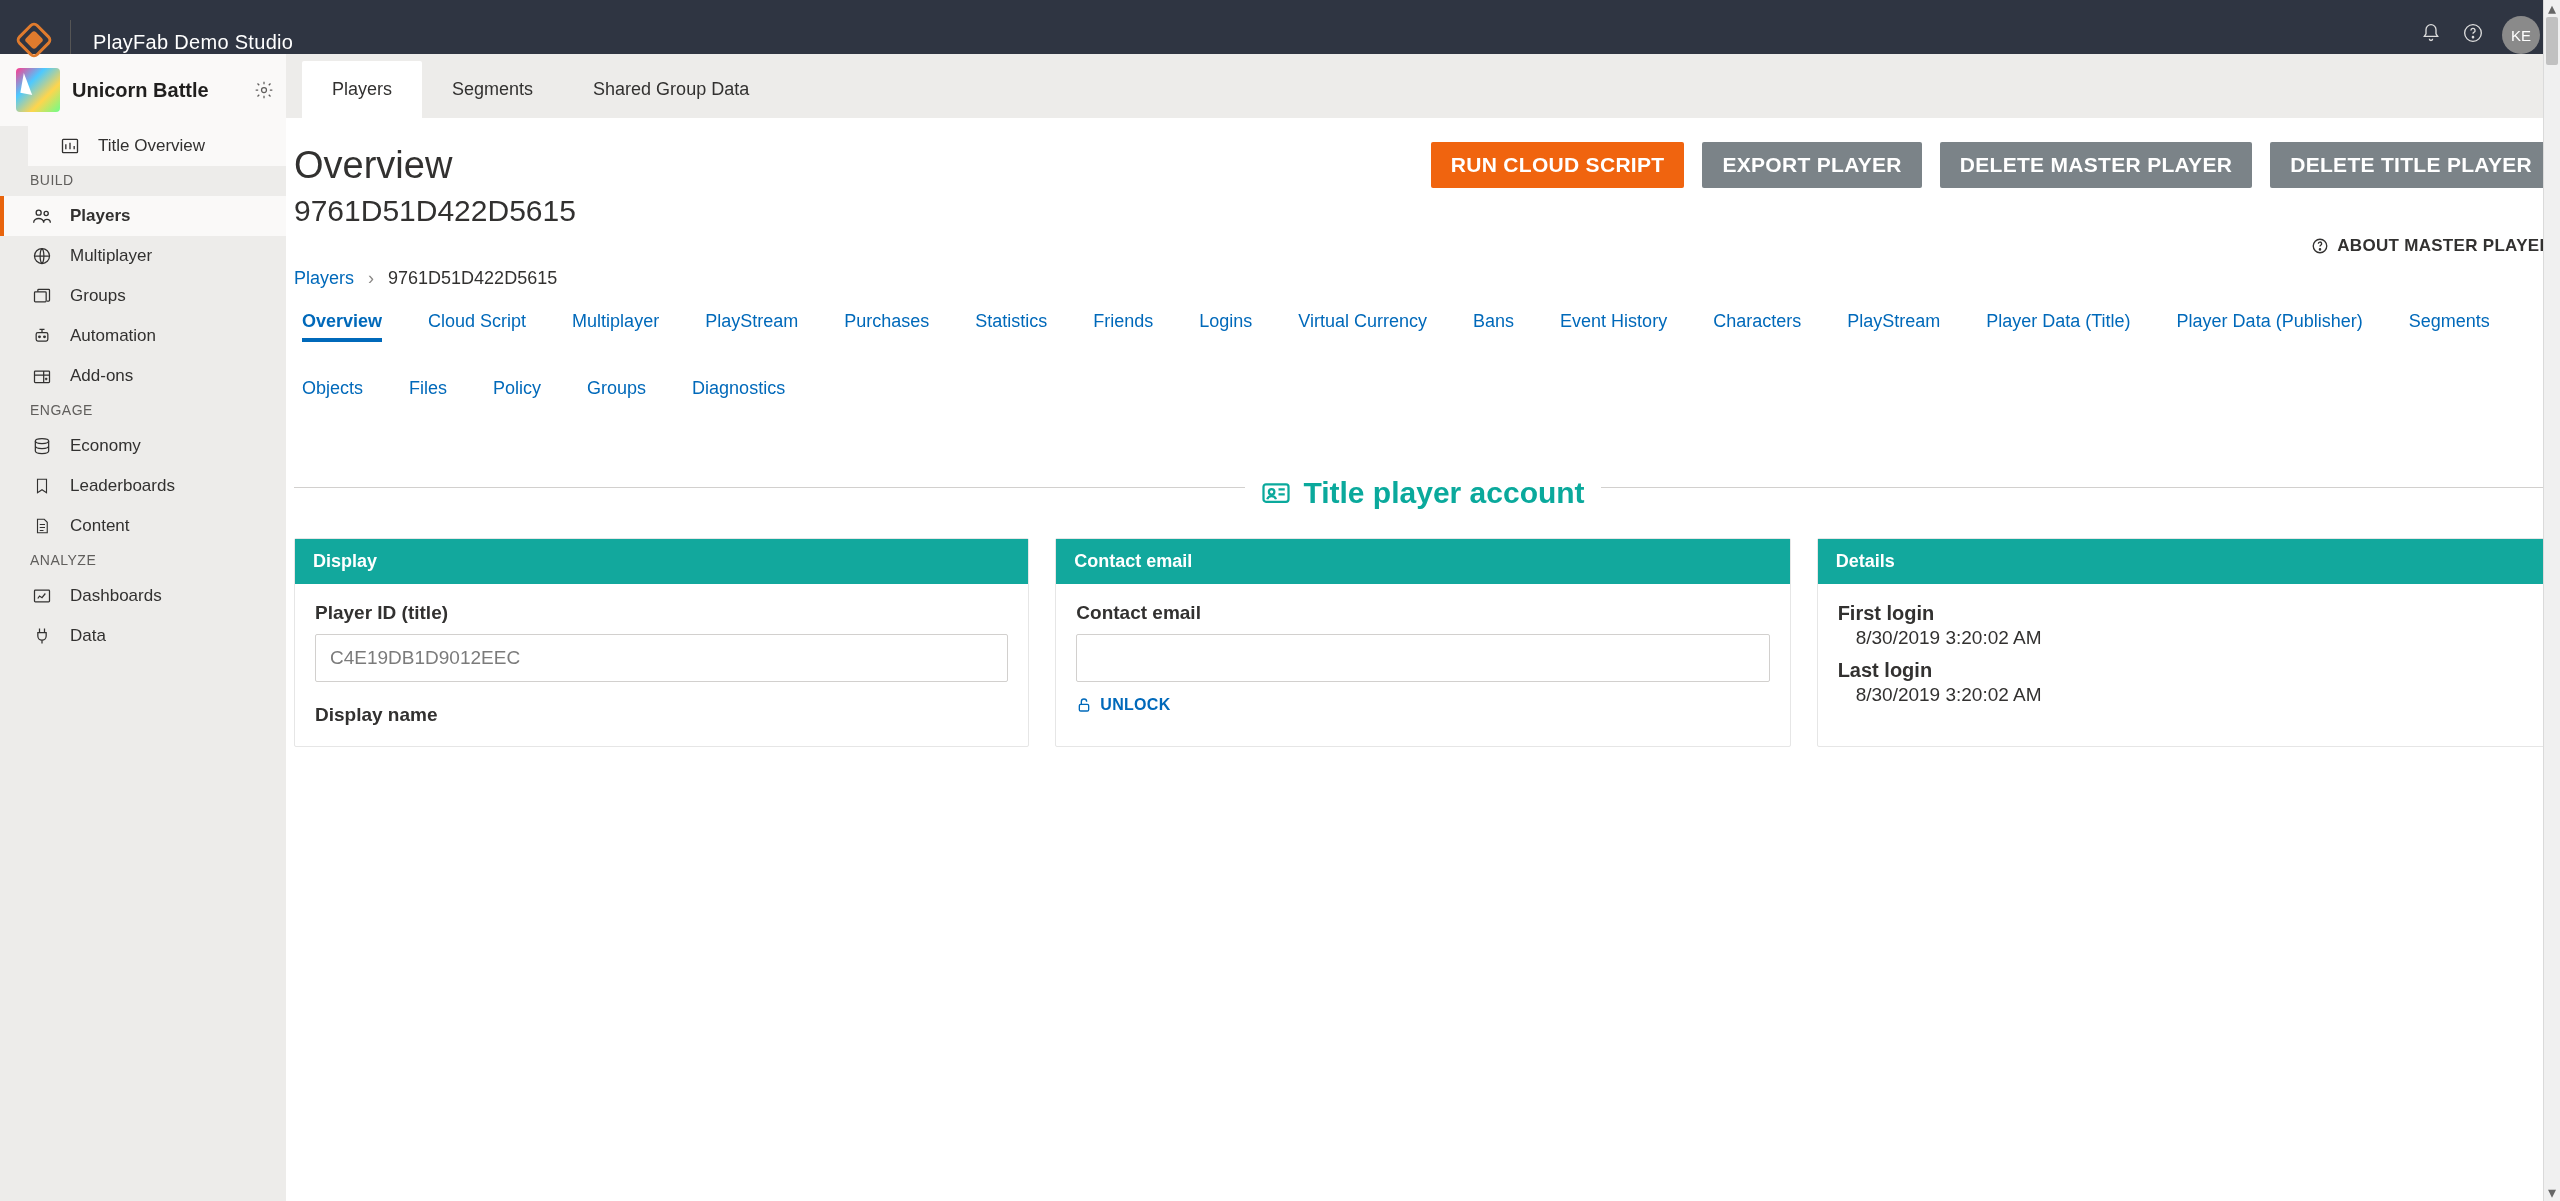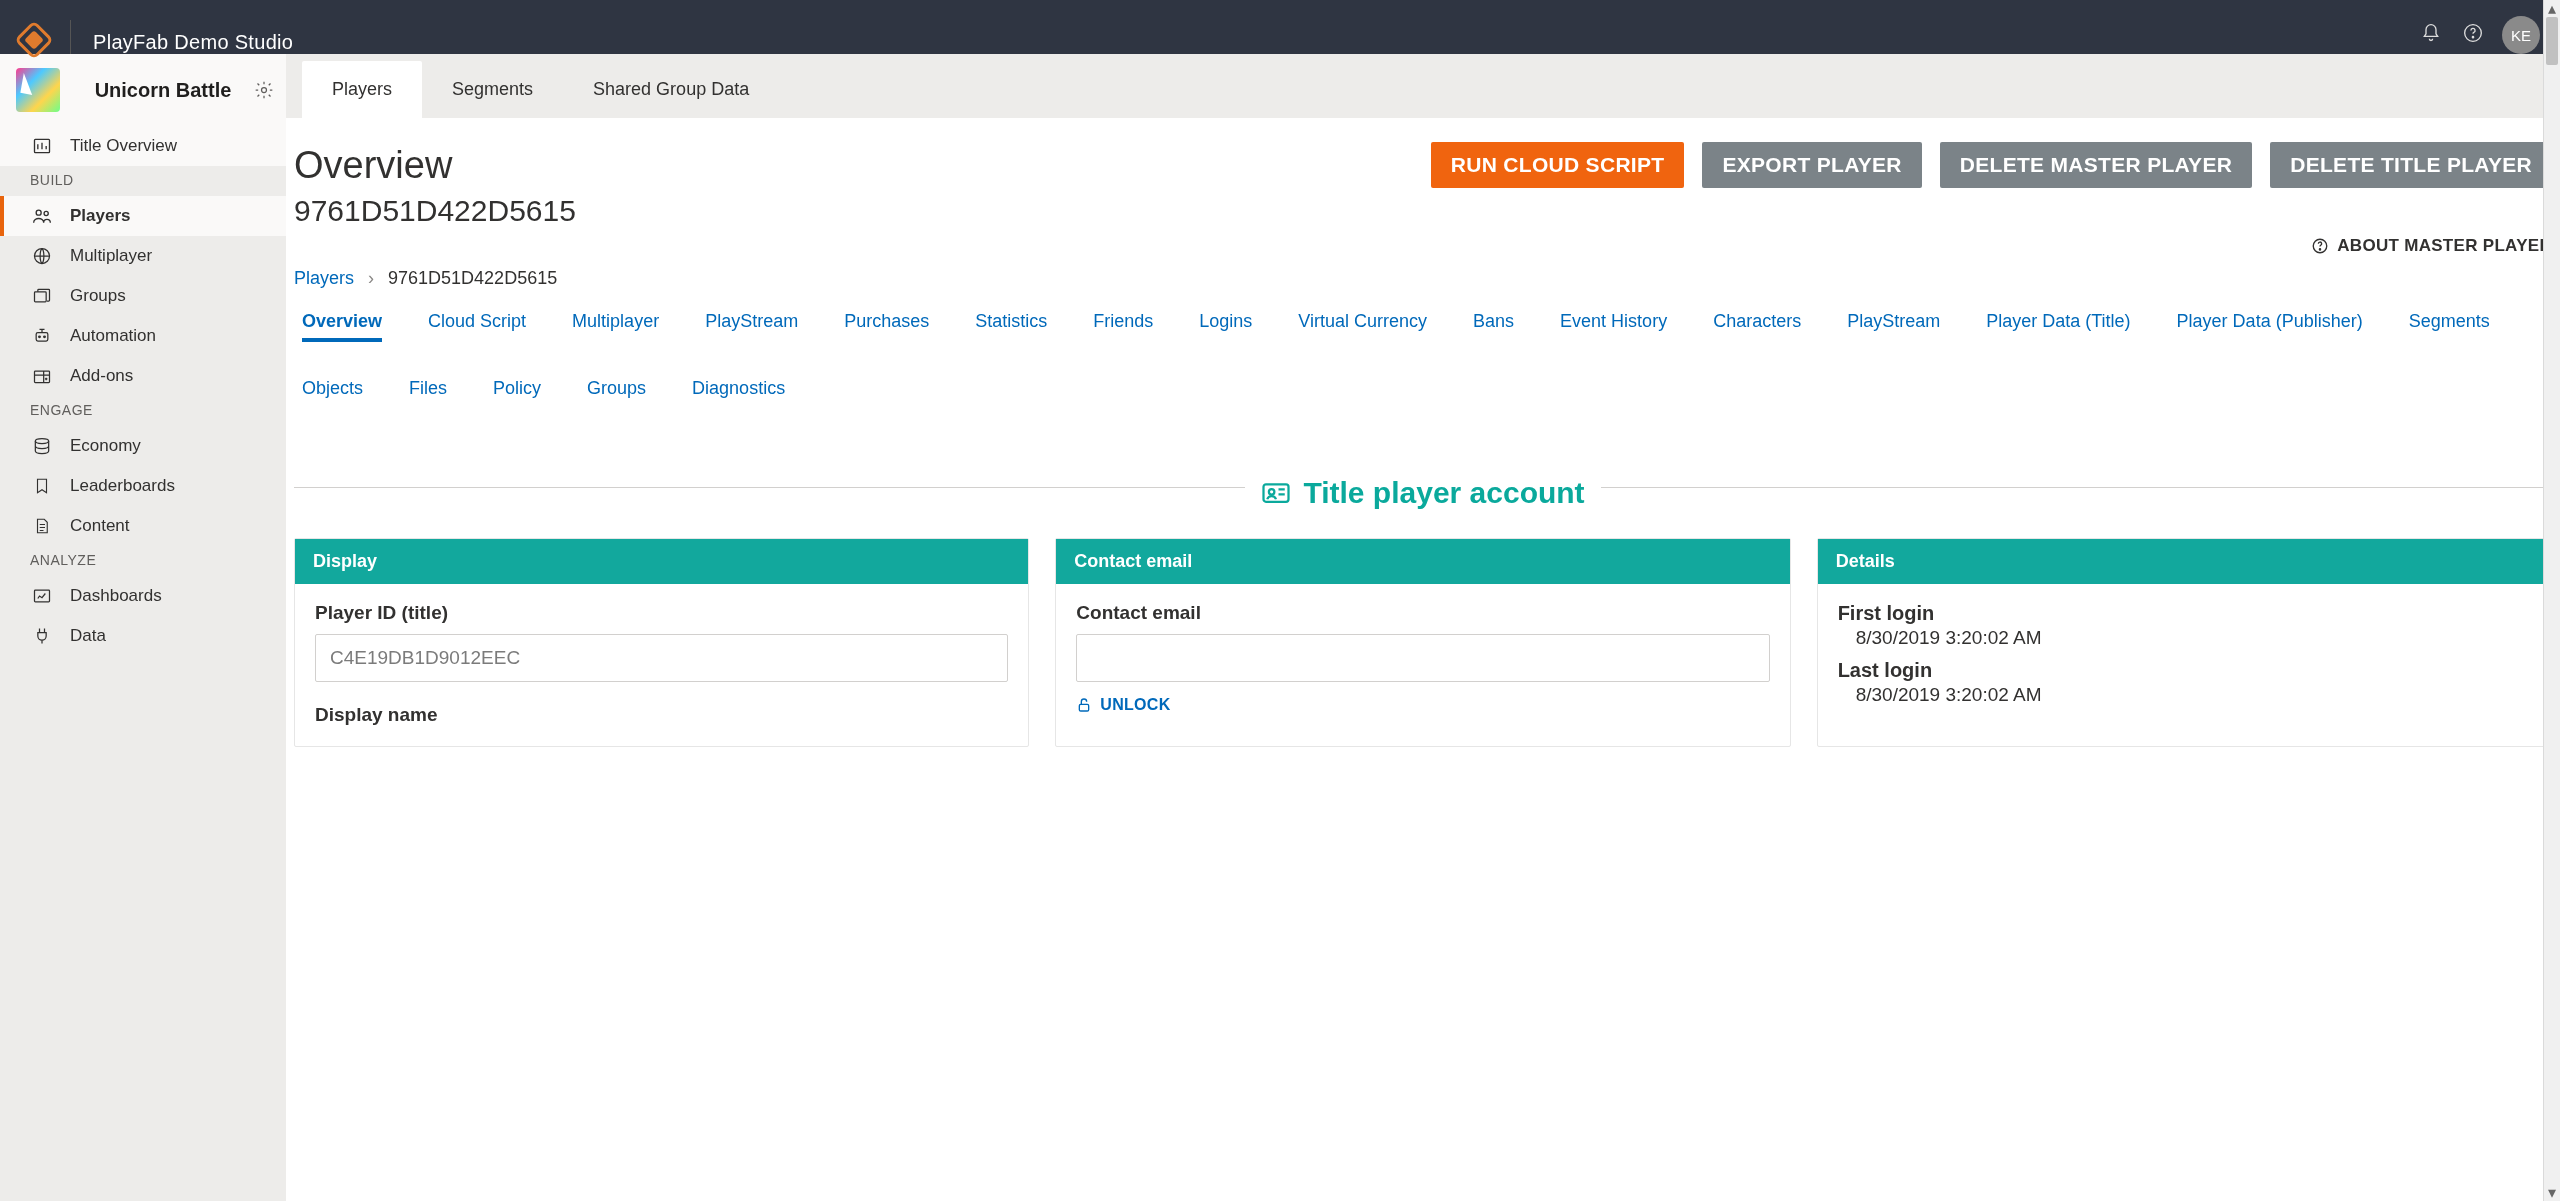--- a/index.html
+++ b/index.html
@@ -14,32 +14,32 @@
 .topbar-title { font-size: 20px; font-weight: 400; letter-spacing: 0.3px; }
 .topbar-spacer { flex: 1; }
 .topbar-icon { width: 42px; height: 42px; display:flex; align-items:center; justify-content:center; cursor:pointer; color:#ddd; }
 .topbar-avatar { width:38px; height:38px; border-radius:50%; background:#8a8a8a; color:#fff; display:flex; align-items:center; justify-content:center; font-size:15px; margin-left:8px; cursor:pointer;}
 
 
 .shell { flex:1; display:flex; min-height:0; }
 
 
 .sidebar { width: 286px; background:#edecea; display:flex; flex-direction:column; overflow-y:auto;}
-.sidebar-header { display:flex; align-items:center; padding: 14px 12px 14px 16px; background:#faf9f8;text-align:center;}
+.sidebar-header { display:flex; align-items:center; padding: 14px 12px 14px 16px; background:#faf9f8;}
 .sidebar-game-icon { width:44px; height:44px; border-radius:4px; background:linear-gradient(135deg,#ff3b8d,#4dc9ff,#ffd54d,#6dff8a); margin-right:12px; position:relative;}
 .sidebar-game-icon::after{content:"";position:absolute;top:6px;left:6px;width:0;height:0;border-left:0 solid transparent;border-right:12px solid transparent;border-bottom:20px solid #fff;transform:rotate(10deg);} 
 .sidebar-game-title { font-size:20px; font-weight:600; flex:1; color:#201f1e;}
 .sidebar-gear { color:#605e5c; cursor:pointer; }
 
 .sidebar-item, .sidebar-section { display:flex; align-items:center; padding: 10px 16px 10px 30px; font-size:17px; color:#323130; cursor:pointer; }
 .sidebar-item .sb-icon{ width:24px; margin-right:16px; color:#323130; display:flex; justify-content:center;}
 .sidebar-section { font-size:14px; color:#605e5c; letter-spacing:0.5px; padding-top:6px; padding-bottom:8px; cursor:default;}
 .sidebar-item.active { background:#faf9f8; font-weight:600; position:relative;}
 .sidebar-item.active::before{content:"";position:absolute;left:0;top:0;bottom:0;width:4px;background:#e8640c;}
-.sidebar-top { background:#faf9f8;}
+.sidebar-top { background:#faf9f8;margin-left:28px;}
 
 
 .content { flex:1; display:flex; flex-direction:column; min-width:0; background:#edecea;}
 .tabs { display:flex; align-items:flex-end; height:64px; padding-left:16px;}
 .tab { padding: 18px 30px; font-size:18px; color:#323130; cursor:pointer;}
 .tab.active { background:#fff; border-radius:2px 2px 0 0;}
 .page { flex:1; background:#fff; overflow-y:auto; padding: 24px 0 40px 0;}
 .page-inner{ padding: 0 8px;}
 
 .page-head { display:flex; align-items:center; gap:18px; flex-wrap:wrap;}

